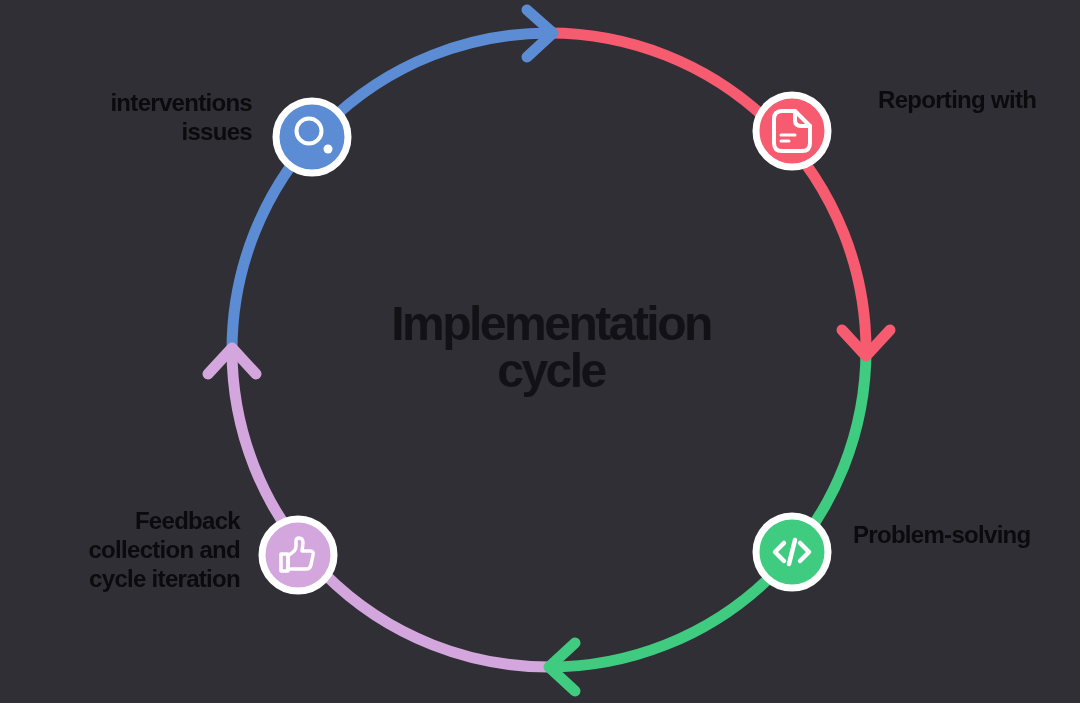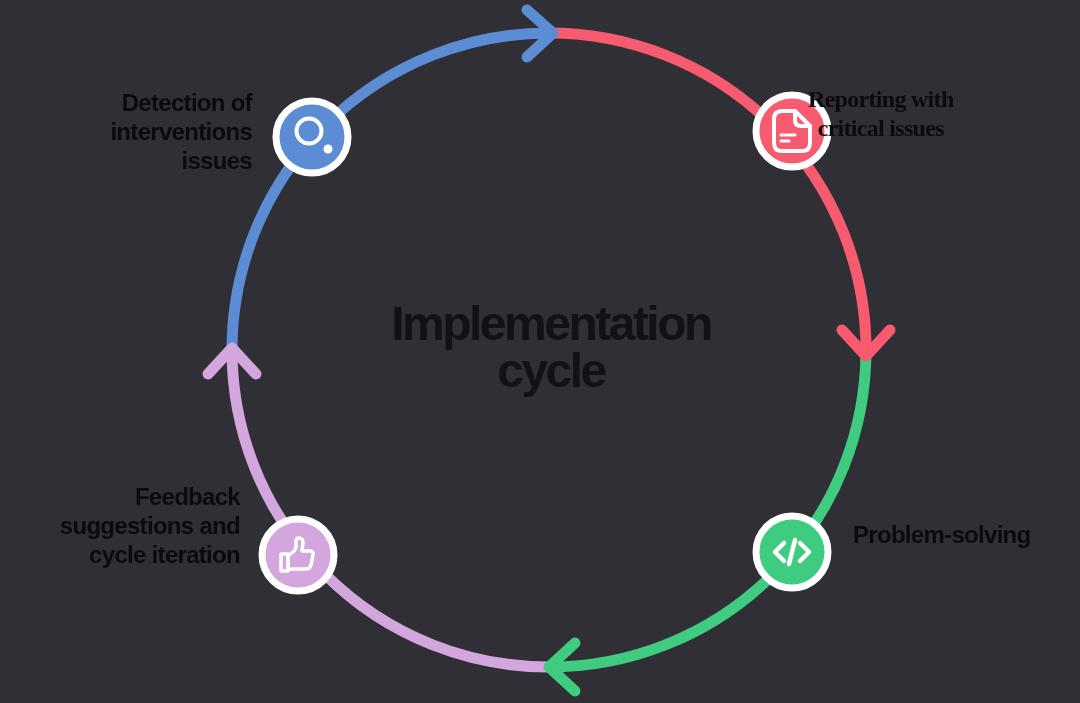--- a/index.html
+++ b/index.html
@@ -36,23 +36,23 @@
   .label {
     position: absolute;
     font-size: 24px;
     line-height: 29px;
     font-weight: 700;
     letter-spacing: -0.7px;
     color: #0b0b0e;
   }
   .label span { display: block; }
   .label-nw { top: 88px;  right: 828px; text-align: right; }
-  .label-ne { top: 85px;  left: 808px;  text-align: center; font-family: Liberation Serif, serif; }
+  .label-ne { top: 85px;  left: 878px;  text-align: left; }
   .label-se { top: 520px; left: 853px;  text-align: left; }
-  .label-sw { top: 482px; right: 840px; text-align: right; }
+  .label-sw { top: 506px; right: 840px; text-align: right; }
 </style>
 </head>
 <body>
 
 <div class="stage">
 
   <svg class="ring" width="1080" height="703" viewBox="0 0 1080 703">
 
     <path d="M 232 350 A 317 317 0 0 1 549 33" fill="none" stroke-width="11" stroke="#5b8cd4"></path>
     <path d="M 549 33 A 317 317 0 0 1 866 350" fill="none" stroke-width="11" stroke="#f75b6f"></path>
@@ -92,33 +92,31 @@
       <path d="M -10 14 V 1 L -5 -3 Q -2 -5 -2 -9 V -14 Q -2 -17 1 -17 Q 5 -17 5 -12 L 4 -4 H 12 Q 16 -4 15 0 L 13 10 Q 12 14 8 14 Z" stroke-width="3.5"></path>
     </g>
   </svg>
 
   <div class="title">
     <span>Implementation</span>
     <span>cycle</span>
   </div>
 
   <div class="label label-nw">
-    <span>Detection of</span>
     <span>interventions</span>
     <span>issues</span>
   </div>
 
   <div class="label label-ne">
     <span>Reporting with</span>
-    <span>critical issues</span>
   </div>
 
   <div class="label label-se">
     <span>Problem-solving</span>
   </div>
 
   <div class="label label-sw">
     <span>Feedback</span>
-    <span>suggestions and</span>
+    <span>collection and</span>
     <span>cycle iteration</span>
   </div>
 
 </div>
 
 </body></html>

